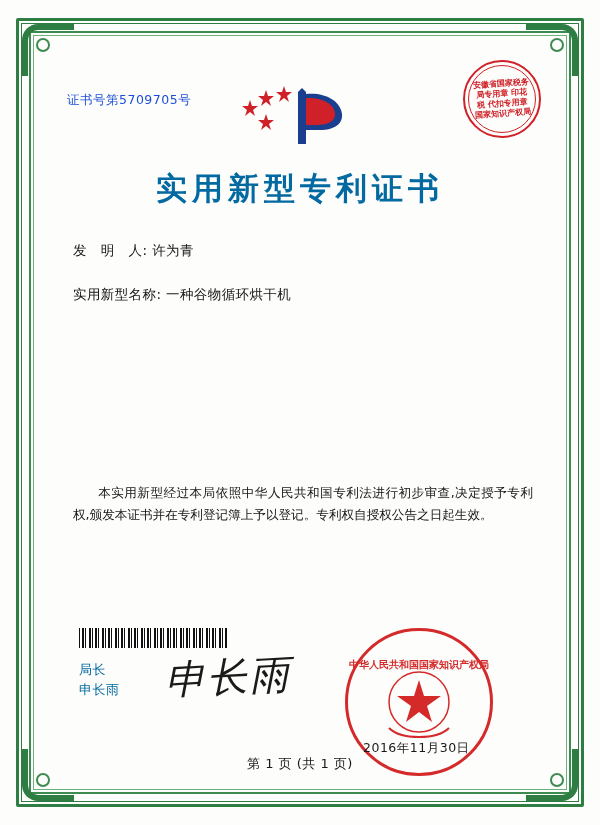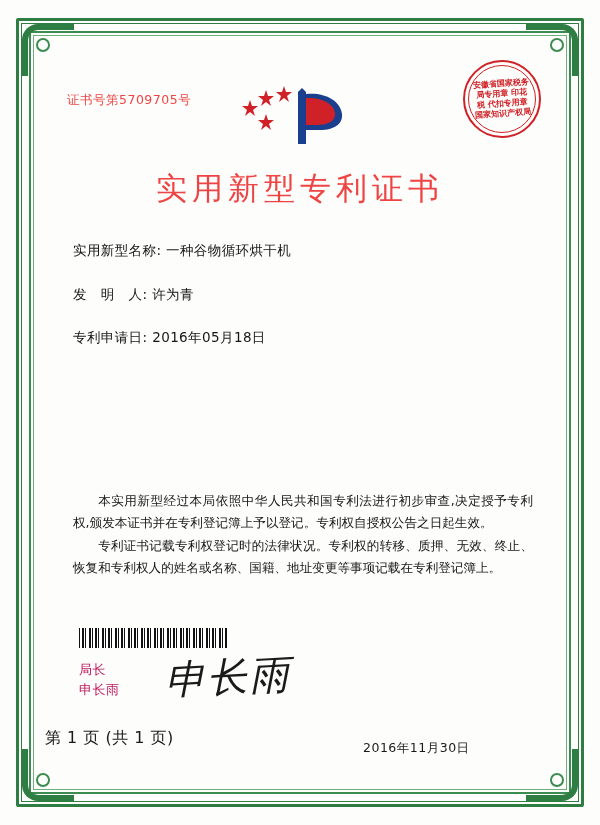--- a/index.html
+++ b/index.html
@@ -86,21 +86,21 @@
     left: 45px;
     top: 50px;
     right: 45px;
     bottom: 48px;
   }
   .cert-no {
     position: absolute;
     left: 22px;
     top: 42px;
     font-size: 12.5px;
-    color: #ef4444;
+    color: #1d4ed8;
     letter-spacing: 0.5px;
     font-family: "DejaVu Sans", "Liberation Sans", sans-serif;
   }
   
   .logo {
     position: absolute;
     left: 50%;
     top: 28px;
     transform: translateX(-50%);
     width: 120px;
@@ -141,23 +141,23 @@
     box-sizing: border-box;
     transform: rotate(-4deg);
   }
   .title {
     position: absolute;
     left: 0;
     right: 0;
     top: 118px;
     text-align: center;
     font-size: 31px;
-    font-weight: normal;
+    font-weight: bold;
     letter-spacing: 5px;
-    color: #ef4444;
+    color: #0369a1;
     font-family: "DejaVu Serif", "Liberation Serif", serif;
   }
   .fields {
     position: absolute;
     left: 28px;
     right: 20px;
     top: 192px;
   }
   .field {
     font-size: 13.5px;
@@ -171,21 +171,20 @@
 
   .paras {
     position: absolute;
     left: 28px;
     right: 22px;
     top: 432px;
     font-size: 12.6px;
     line-height: 1.75;
     color: #161616;
     text-align: justify;
-    margin-top: 8px;
   }
   .para { text-indent: 2em; margin: 0 0 1px 0; }
 
   .barcode {
     position: absolute;
     left: 34px;
     top: 578px;
     width: 148px;
     height: 20px;
     background:
@@ -195,21 +194,21 @@
         #111 6px, #111 7px, #fff 7px, #fff 10px,
         #111 10px, #111 12px, #fff 12px, #fff 13px);
   }
 
   .director {
     position: absolute;
     left: 34px;
     top: 610px;
     font-size: 13px;
     line-height: 1.55;
-    color: #be185d;
+    color: #0369a1;
     letter-spacing: 0.5px;
   }
   .signature {
     position: absolute;
     left: 120px;
     top: 600px;
     font-size: 40px;
     color: #1a1a1a;
     font-family: "DejaVu Serif", "Liberation Serif", serif;
     font-style: italic;
@@ -236,22 +235,23 @@
     left: 318px;
     top: 690px;
     font-size: 12.5px;
     color: #1a1a1a;
     letter-spacing: 0.5px;
   }
   .footer {
     position: absolute;
     left: 0;
     right: 0;
-    bottom: 28px;
-    font-size: 16px;
+    bottom: 4px;
+    text-align: center;
+    font-size: 13px;
     color: #1a1a1a;
     letter-spacing: 0.5px;
   }
 </style>
 </head>
 <body>
 
 <div class="page">
 
   <div class="frame-outer"></div>
@@ -287,46 +287,50 @@
     <div class="seal-top">
       <div class="ring"></div>
       <div class="ring2"></div>
       <div class="txt">安徽省国家税务局专用章 印花税 代扣专用章 国家知识产权局</div>
     </div>
 
     <div class="title">实用新型专利证书</div>
 
     <div class="fields">
       <div class="field">
-        <span class="lbl">实用新型名称:</span>
-        <span class="val">一种谷物循环烘干机</span>
-      </div>
-      <div class="field">
         <span class="lbl">发　明　人:</span>
         <span class="val">许为青</span>
       </div>
       <div class="field">
-        <span class="lbl">专利申请日:</span>
-        <span class="val">2016年05月18日</span>
+        <span class="lbl">实用新型名称:</span>
+        <span class="val">一种谷物循环烘干机</span>
       </div>
     </div>
 
     <div class="paras">
       <p class="para">本实用新型经过本局依照中华人民共和国专利法进行初步审查,决定授予专利权,颁发本证书并在专利登记簿上予以登记。专利权自授权公告之日起生效。</p>
-      <p class="para">专利证书记载专利权登记时的法律状况。专利权的转移、质押、无效、终止、恢复和专利权人的姓名或名称、国籍、地址变更等事项记载在专利登记簿上。</p>
     </div>
 
     <div class="barcode"></div>
 
     <div class="director">
       <div>局长</div>
       <div>申长雨</div>
     </div>
 
     <div class="signature">申长雨</div>
 
+    <div class="seal-main">
+      <div class="ring"></div>
+      <svg viewBox="0 0 148 148" style="position:absolute;inset:0;">
+        <circle cx="74" cy="74" r="30" fill="none" stroke="#d42a2a" stroke-width="1.5"></circle>
+        <polygon points="74,52 79,68 96,68 82,78 87,94 74,84 61,94 66,78 52,68 69,68" fill="#d42a2a"></polygon>
+        <path d="M44 100 C56 112 92 112 104 100" fill="none" stroke="#d42a2a" stroke-width="2"></path>
+        <text x="74" y="40" font-size="10" fill="#d42a2a" text-anchor="middle" font-weight="bold">中华人民共和国国家知识产权局</text>
+      </svg>
+    </div>
 
     <div class="seal-date">2016年11月30日</div>
 
     <div class="footer">第 1 页 (共 1 页)</div>
 
   </div>
 </div>
 
 </body></html>

